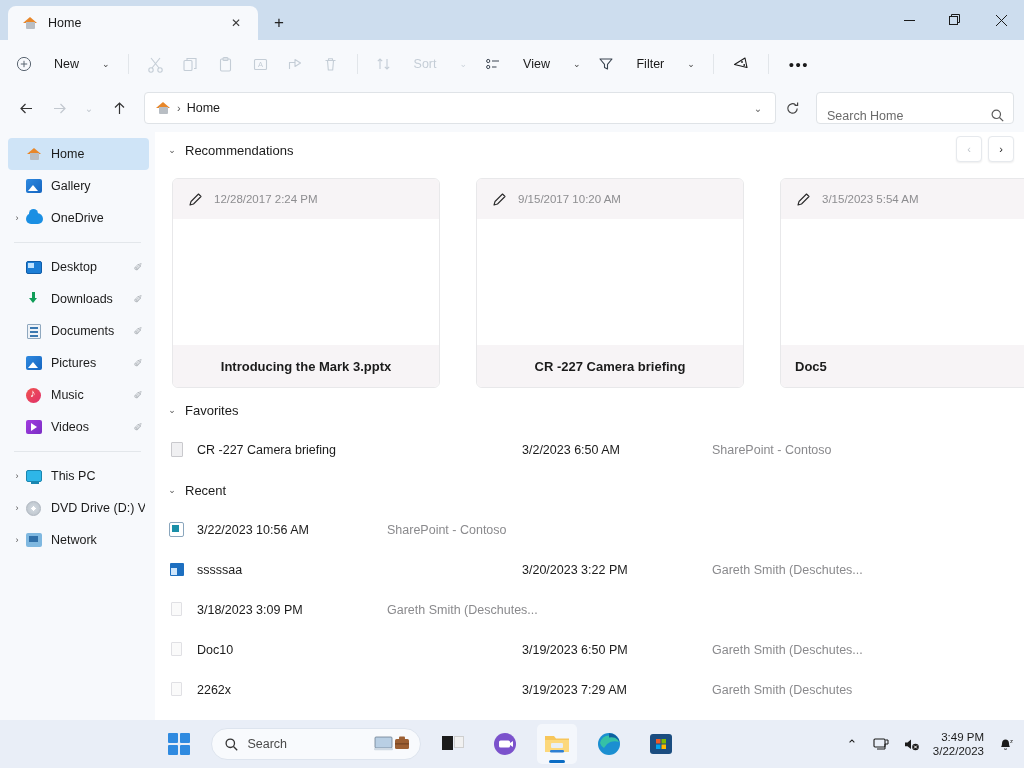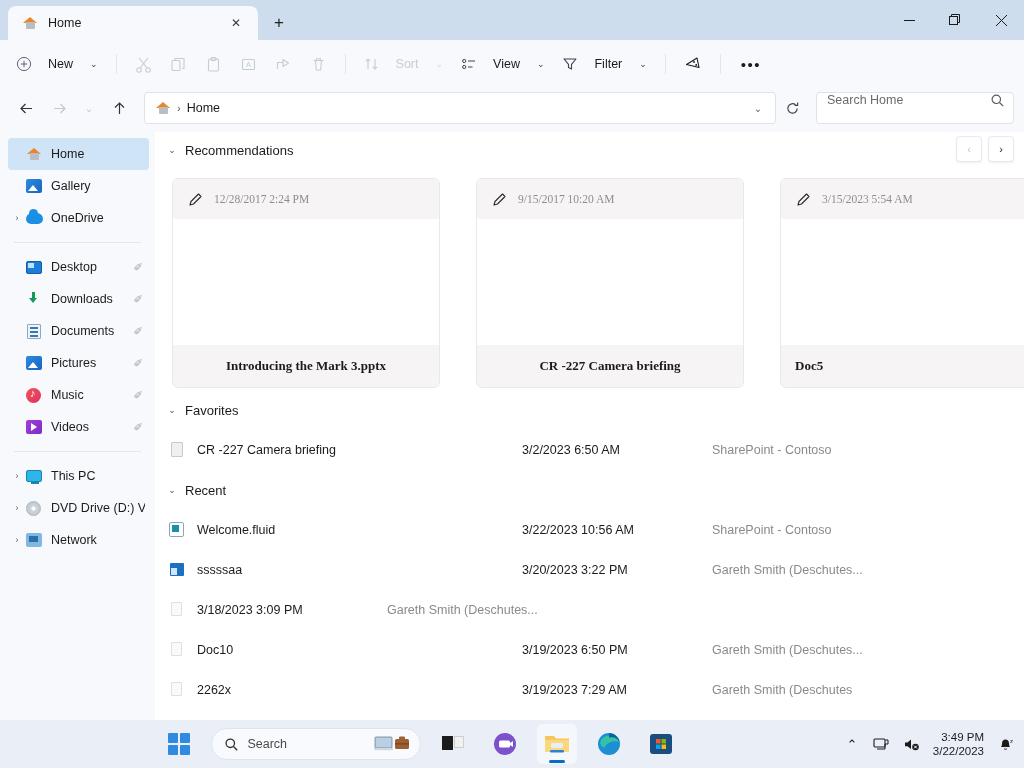--- a/index.html
+++ b/index.html
@@ -71,21 +71,21 @@
   
   .cmdbar {
     height: 48px; flex: 0 0 48px;
     background: #f7f9fc;
     display: flex; align-items: center;
     padding: 0 10px;
     gap: 2px;
   }
   .cmd {
     height: 32px; border-radius: 4px;
-    display: flex; align-items: center; gap: 16px;
+    display: flex; align-items: center; gap: 22px;
     padding: 0 8px;
     color: #1b1b1b; font-size: 12.5px;
     white-space: nowrap;
   }
   .cmd.disabled { color: #c4cdd6; }
   .cmd svg { display: block; }
   .cmd .chev { font-size: 9px; opacity: .85; margin-left: 1px; }
   .sep { width: 1px; height: 20px; background: #e2e6ea; margin: 0 8px; }
   .cmd-new { padding-left: 6px; }
   .ellipsis-btn { letter-spacing: 1.5px; font-size: 15px; padding: 0 10px; }
@@ -112,21 +112,21 @@
     position: relative;
   }
   .crumb-home { width: 16px; height: 16px; position: relative; margin-right: 2px; }
   .crumb-sep { color: #555; font-size: 11px; margin: 0 6px 0 4px; }
   .crumb-text { font-size: 12.5px; color: #1b1b1b; flex: 1; }
   .addr-chev { width: 26px; height: 28px; display: flex; align-items:center; justify-content:center; color:#666; font-size:10px;}
   .refresh { width: 30px; height: 32px; display:flex; align-items:center;justify-content:center; color:#444; }
   .searchbox {
     width: 198px; height: 32px; margin-left: 8px;
     background: #fff; border: 1px solid #dfe3e7; border-radius: 4px;
-    display: flex; align-items: flex-start; padding: 0 8px 0 10px;
+    display: flex; align-items: flex-end; padding: 0 8px 0 10px;
   }
   .searchbox .ph { flex: 1; font-size: 12.5px; color: #6b6b6b; }
 
   
   .body { flex: 1; display: flex; min-height: 0; background: #ffffff; position: relative; }
 
   
   .sidebar {
     width: 155px; flex: 0 0 155px;
     background: #f7f9fc;
@@ -195,21 +195,21 @@
   .carousel-nav { position: absolute; right: 10px; top: 0; display: flex; gap: 6px; }
   .cnav {
     width: 26px; height: 26px; border-radius: 4px;
     background: #fff; border: 1px solid #e6e9ed;
     display: flex; align-items: center; justify-content: center;
     font-size: 11px; color: #1b1b1b;
     box-shadow: 0 1px 2px rgba(0,0,0,.07);
   }
   .cnav.disabled { color: #bfc5cb; }
 
-  .cards { display: flex; gap: 36px; padding: 14px 0 0 17px; font-family: Liberation Serif, serif; }
+  .cards { display: flex; gap: 36px; padding: 14px 0 0 17px; }
   .card {
     width: 268px; flex: 0 0 268px; height: 210px;
     border: 1px solid #e8e8ea; border-radius: 6px;
     background: #fff; overflow: hidden;
     display: flex; flex-direction: column;
   }
   .card-head {
     height: 40px; background: #f7f4f6;
     display: flex; align-items: center; gap: 10px;
     padding: 0 14px;
@@ -625,21 +625,20 @@
 
         <div class="section-head" style="margin-top:6px">
           <span class="section-chev">⌄</span>
           <span class="section-title">Recent</span>
         </div>
 
         <div class="file-row" style="margin-top:6px">
           <span class="row-icon">
               <span class="ic ri-fluid"></span>
             </span>
-          <span class="row-name">Welcome.fluid</span>
           <span class="row-date">3/22/2023 10:56 AM</span>
           <span class="row-src">SharePoint - Contoso</span>
         </div>
         <div class="file-row">
           <span class="row-icon">
               <span class="ic ri-blue"></span>
             </span>
           <span class="row-name">sssssaa</span>
           <span class="row-date">3/20/2023 3:22 PM</span>
           <span class="row-src">Gareth Smith (Deschutes...</span>

